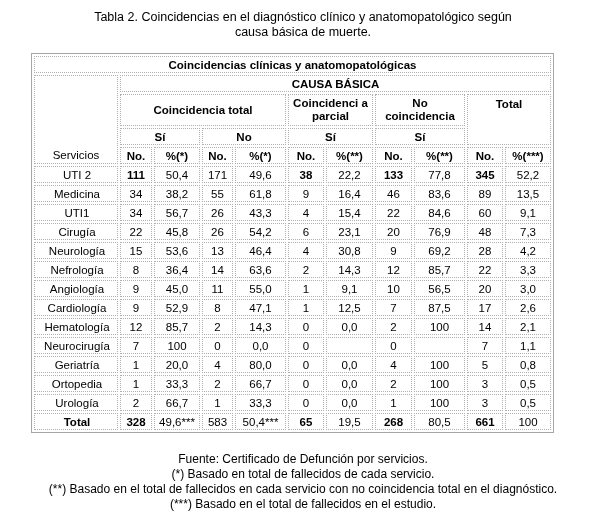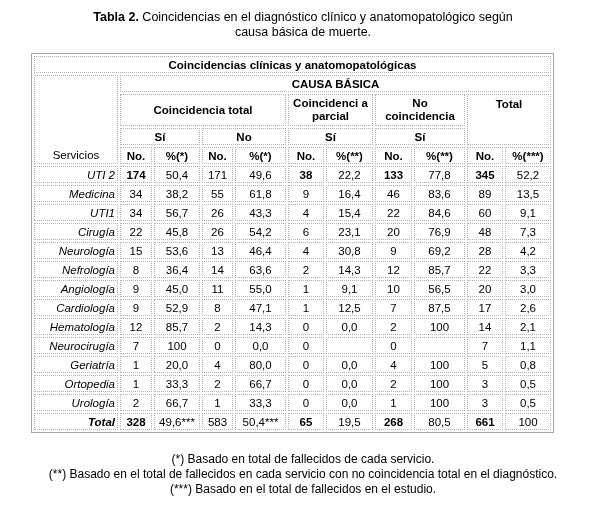--- a/index.html
+++ b/index.html
@@ -12,21 +12,21 @@
     color: #000000;
     overflow: hidden;
   }
   .page-title {
     text-align: center;
     font-size: 12.5px;
     line-height: 15px;
     margin: 10px auto 0 auto;
     max-width: 500px;
   }
-  .page-title .bold { font-weight: bold; }
+  .page-title .bold { font-weight: normal; }
   table.main {
     border-collapse: separate;
     border-spacing: 2px;
     table-layout: fixed;
     width: 436px;
     margin: 13px 0 0 31px;
     border: 1px solid #a6a6a6;
     background: #ffffff;
     font-size: 11.5px;
   }
@@ -34,23 +34,22 @@
     border: 1px dotted #b0b0b0;
     text-align: center;
     vertical-align: middle;
     height: 15px;
     padding: 0 2px;
     overflow: hidden;
     white-space: nowrap;
   }
   td.h { font-weight: bold; }
   td.svc {
-    text-align: right;
+    text-align: center;
     padding-left: 4px;
-    font-style: italic;
   }
   td.servicios {
     vertical-align: bottom;
     text-align: center;
     font-weight: normal;
     padding-bottom: 2px;
   }
   td.grp {
     height: 30px;
     line-height: 13px;
@@ -121,21 +120,21 @@
       <td class="h">%(**)</td>
       <td class="h">No.</td>
       <td class="h">%(**)</td>
       <td class="h">No.</td>
       <td class="h">%(***)</td>
     </tr>
   </thead>
   <tbody>
       <tr>
     <td class="svc">UTI 2</td>
-    <td class="b">174</td>
+    <td class="b">111</td>
     <td>50,4</td>
     <td>171</td>
     <td>49,6</td>
     <td class="b">38</td>
     <td>22,2</td>
     <td class="b">133</td>
     <td>77,8</td>
     <td class="b">345</td>
     <td>52,2</td>
   </tr>
@@ -305,16 +304,17 @@
     <td>19,5</td>
     <td class="b">268</td>
     <td>80,5</td>
     <td class="b">661</td>
     <td>100</td>
   </tr>
     </tbody>
 </table>
 
 <div class="footer">
+  <div>Fuente: Certificado de Defunción por servicios.</div>
   <div>(*) Basado en total de fallecidos de cada servicio.</div>
   <div>(**) Basado en el total de fallecidos en cada servicio con no coincidencia total en el diagnóstico.</div>
   <div>(***) Basado en el total de fallecidos en el estudio.</div>
 </div>
 
 </body></html>

